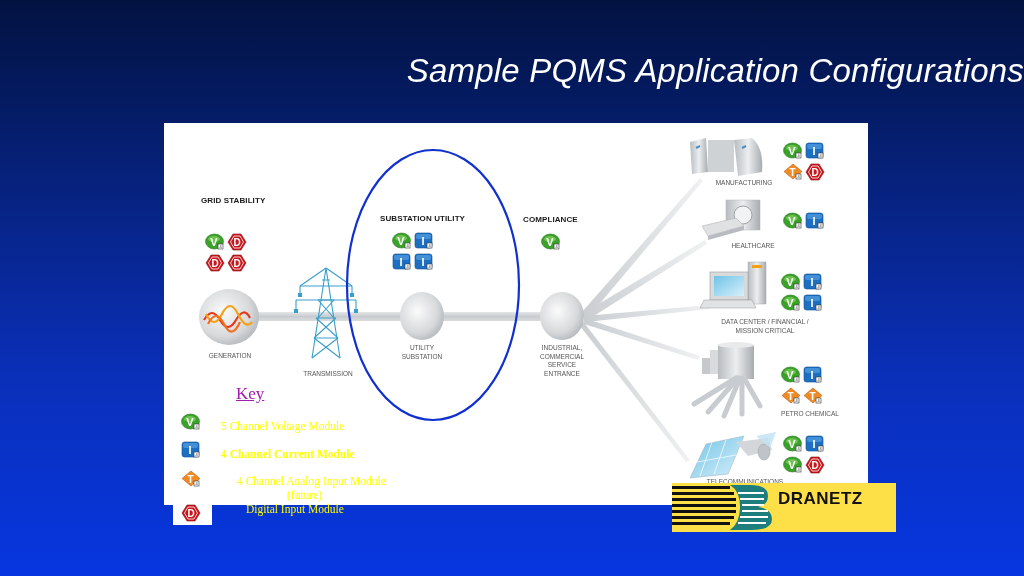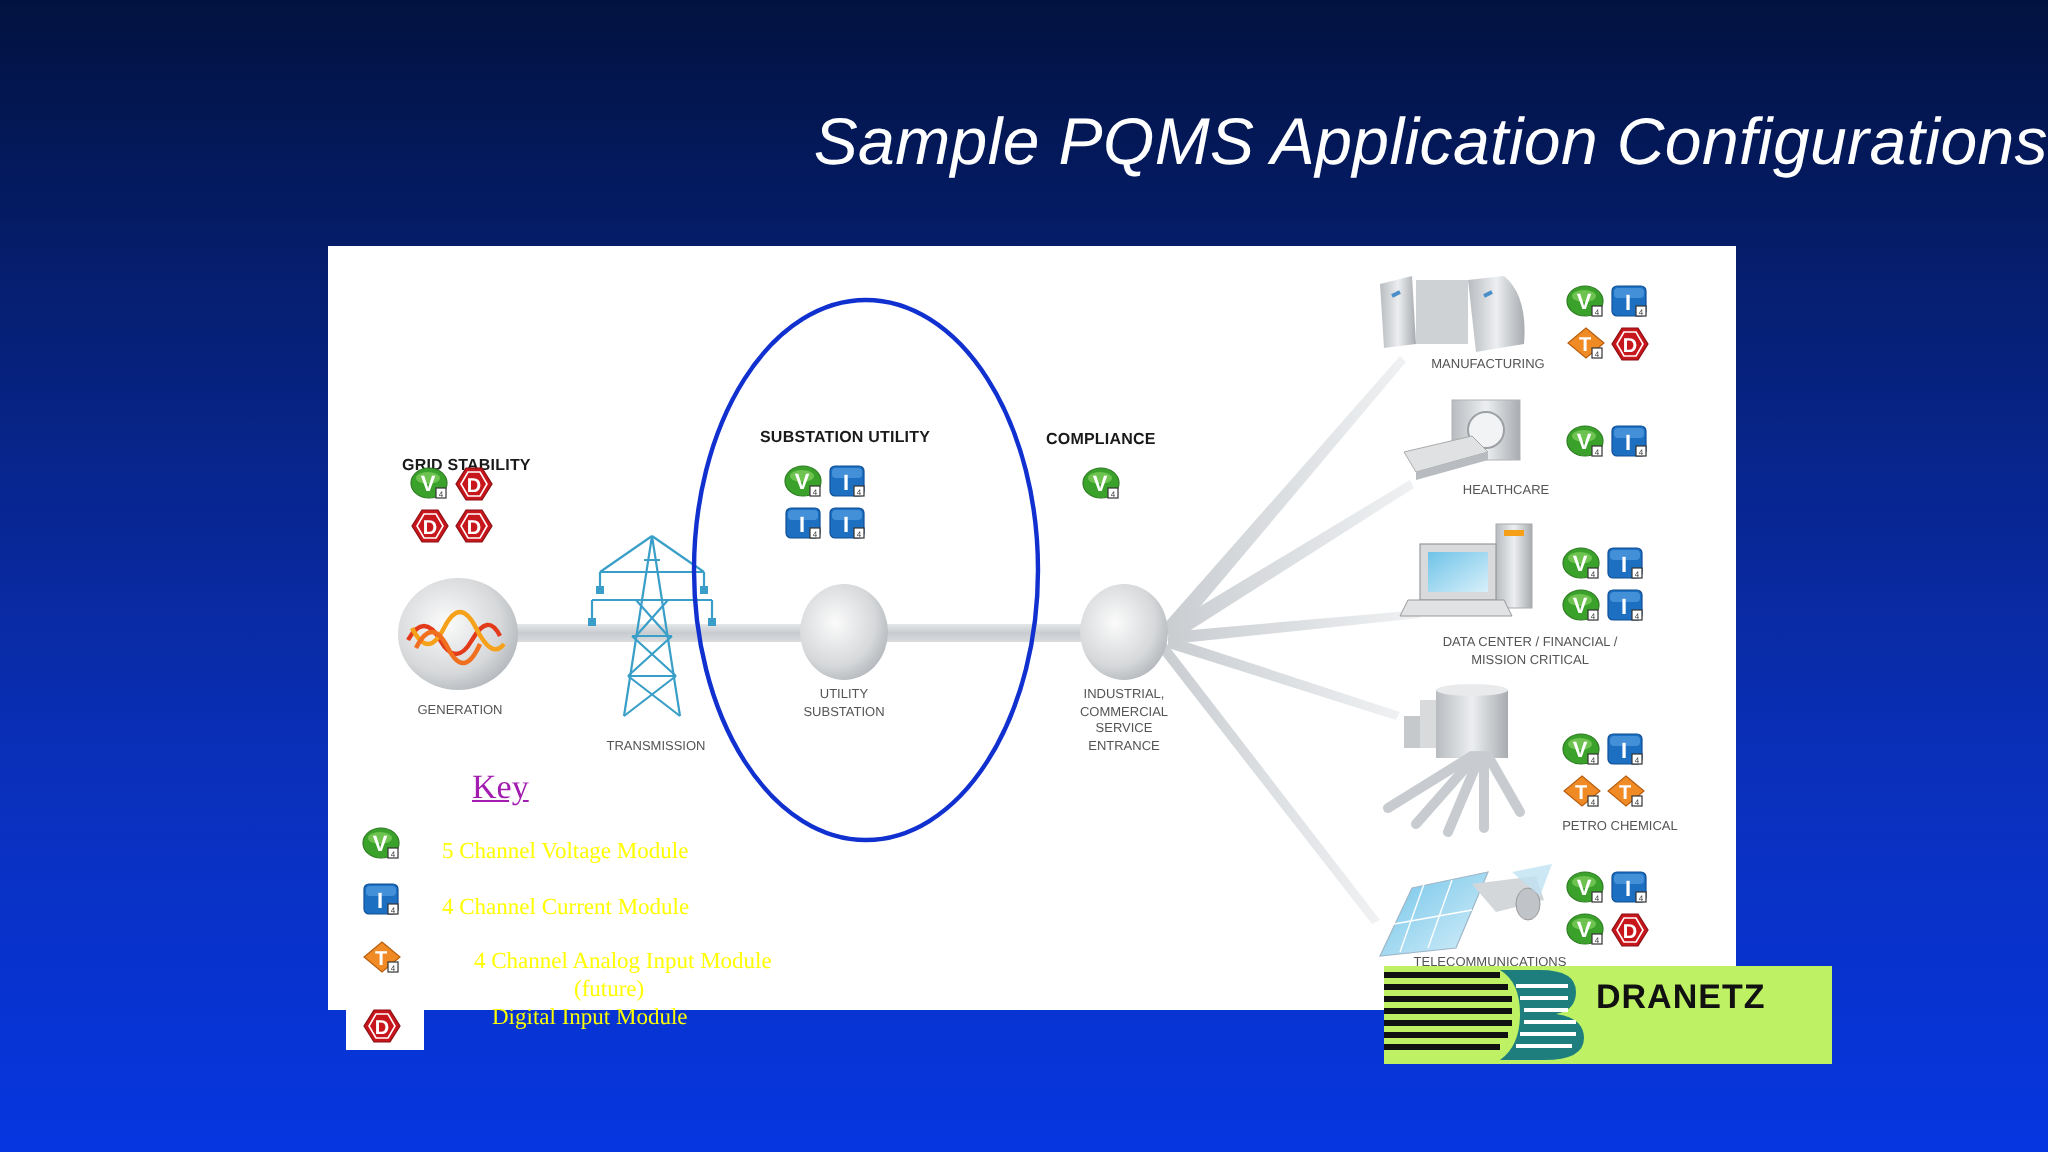--- a/index.html
+++ b/index.html
@@ -41,22 +41,22 @@
   .key-title {
     position: absolute; left: 236px; top: 384px;
     font-family: "Liberation Serif", serif; font-size: 17px; color: #a21caf;
     text-decoration: underline;
   }
   .key-label {
     position: absolute; font-family: "Liberation Serif", serif;
     font-size: 11.5px; color: #ffff00; white-space: nowrap; text-align: center;
   }
   .logo {
-    position: absolute; left: 692px; top: 483px; width: 224px; height: 49px;
-    background: #bef264; overflow: hidden;
+    position: absolute; left: 672px; top: 483px; width: 224px; height: 49px;
+    background: #fde047; overflow: hidden;
   }
   .logo-text-main {
     position: absolute; left: 106px; top: 6px; font-family: "Liberation Sans", sans-serif;
     font-weight: bold; font-size: 17px; color: #111; letter-spacing: 0.5px;
   }
   .logo-text-sub {
     position: absolute; left: 140px; top: 25px; font-family: "Liberation Sans", sans-serif;
     font-weight: bold; font-size: 15px; color: #1e7e7e; margin-top: 35px;
   }
 </style>
@@ -171,21 +171,21 @@
 
   <g>
     <path d="M690,478 L706,444 L744,436 L728,474 Z" fill="url(#screenGrad)" stroke="#9fb8c8" stroke-width="0.6"></path>
     <path d="M697,462 L736,455 M712,442 L700,476 M726,440 L714,474" stroke="#ffffff" stroke-width="0.7"></path>
     <path d="M736,442 L768,438 L772,450 L748,456 Z" fill="#d4d7da"></path>
     <ellipse cx="764" cy="452" rx="6" ry="8" fill="#c0c4c8" stroke="#999" stroke-width="0.5"></ellipse>
     <path d="M756,436 L776,432 L770,448 Z" fill="#bfe2f2" opacity="0.8"></path>
   </g>
 </svg>
 
-<div class="section-heading" style="left:201px;top:196px;margin-top:32px;">GRID STABILITY</div>
+<div class="section-heading" style="left:201px;top:196px;">GRID STABILITY</div>
 <div class="section-heading" style="left:380px;top:214px;">SUBSTATION UTILITY</div>
 <div class="section-heading" style="left:523px;top:215px;">COMPLIANCE</div>
 
 <div></div>
 <div></div>
 <div></div>
 
 <div></div>
 <div></div>
 <div></div>
@@ -208,21 +208,21 @@
 <div class="node-label" style="left:770px;top:410px;width:80px;">PETRO CHEMICAL</div>
 <div class="node-label" style="left:700px;top:478px;width:90px;">TELECOMMUNICATIONS</div>
 
 <div class="key-title">Key</div>
 <div></div>
 <div></div>
 <div></div>
 <div></div>
 
 <div class="key-label" style="left:221px;top:420px;">5 Channel Voltage Module</div>
-<div class="key-label" style="left:221px;top:448px;">4 Channel Current Module</div>
+<div class="key-label" style="left:221px;top:448px;font-weight:bold;">4 Channel Current Module</div>
 <div class="key-label" style="left:223px;top:475px;margin-left:14px;">4 Channel Analog Input Module</div>
 <div class="key-label" style="left:287px;top:489px;">(future)</div>
 <div class="key-label" style="left:246px;top:503px;">Digital Input  Module</div>
 
 <div class="logo">
   <svg width="104" height="49" viewBox="0 0 104 49">
     <g fill="#111">
       <rect x="0" y="3" width="58" height="3"></rect>
       <rect x="0" y="9" width="62" height="3"></rect>
       <rect x="0" y="15" width="64" height="3"></rect>

